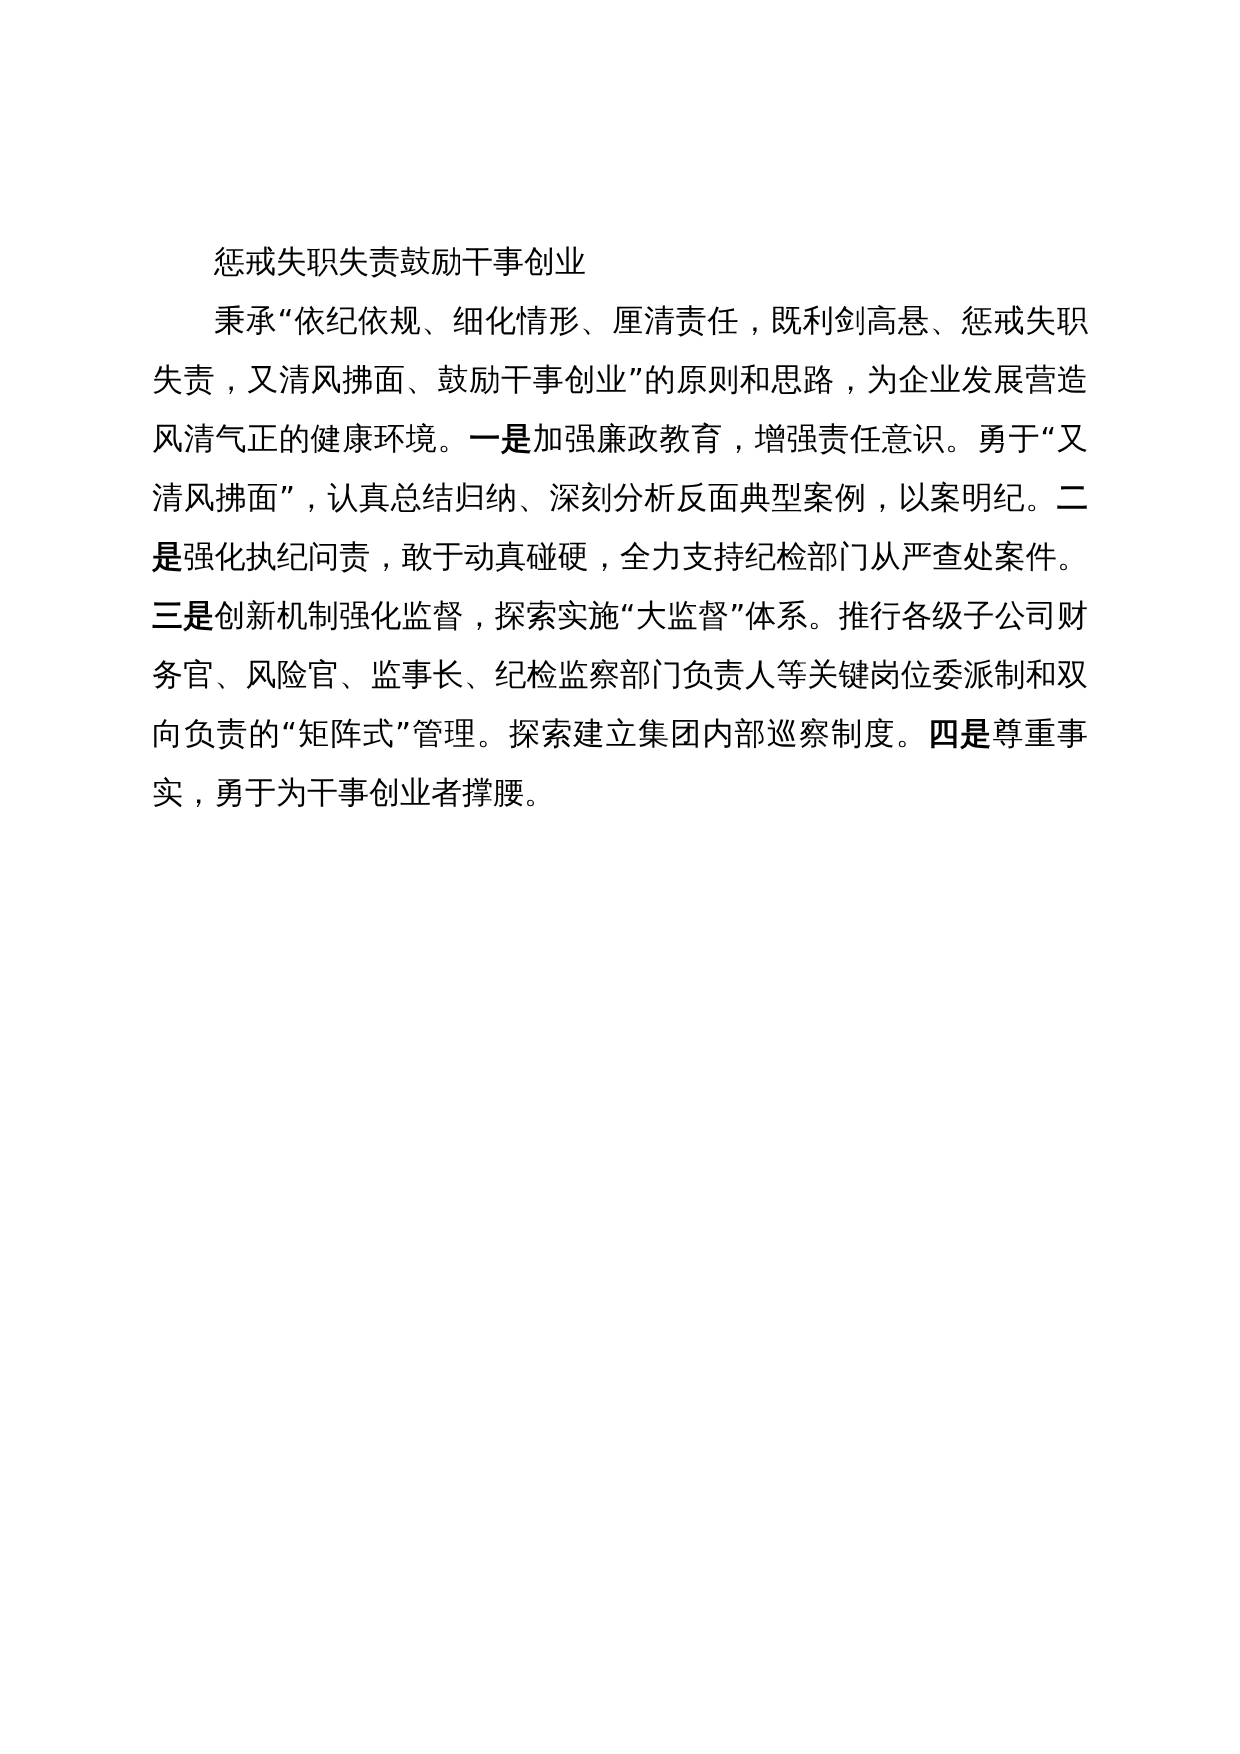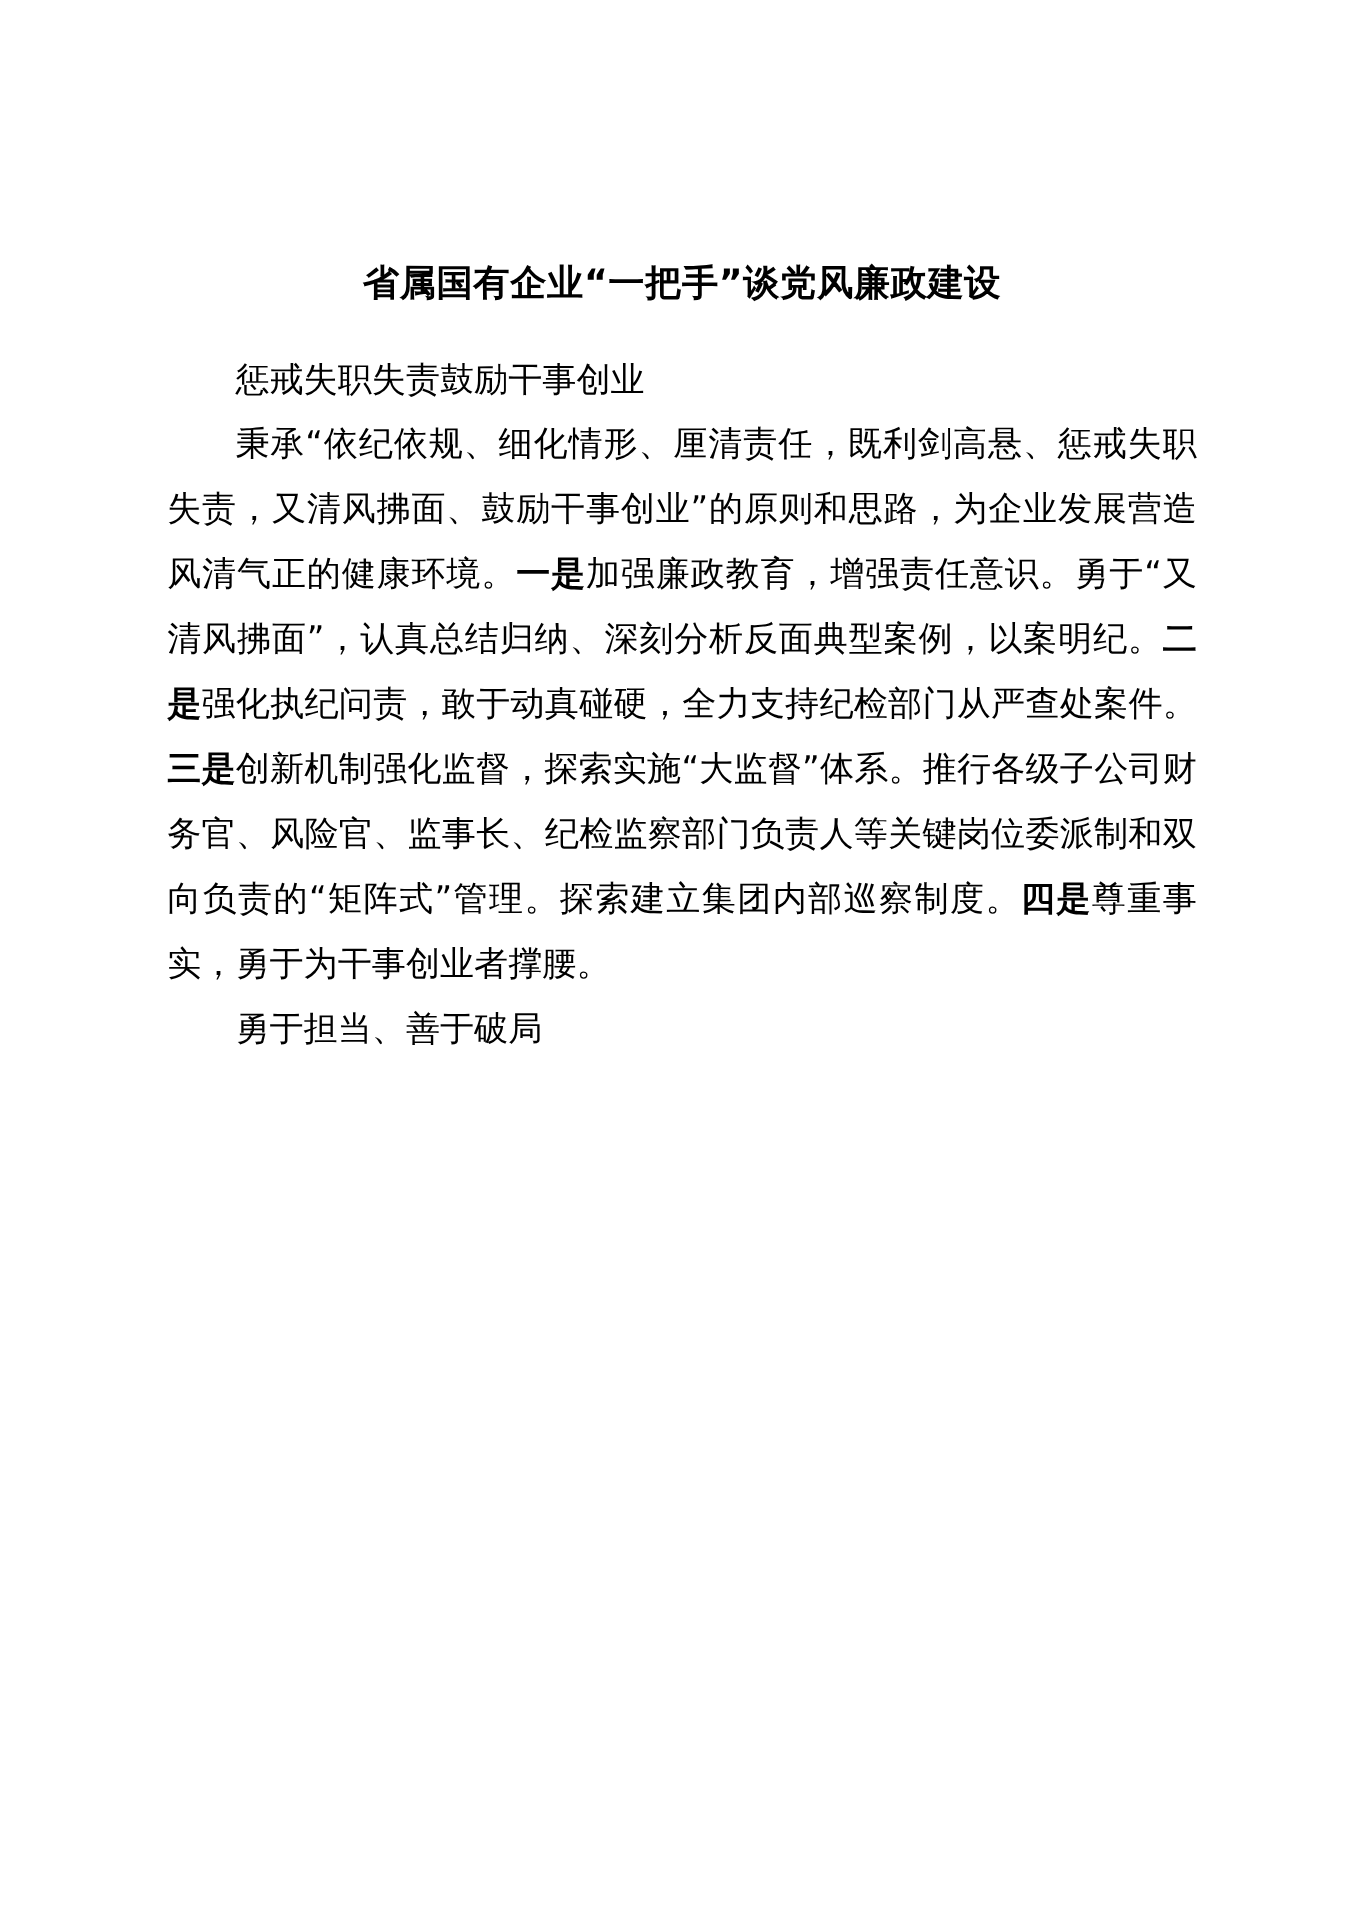--- a/index.html
+++ b/index.html
@@ -50,20 +50,18 @@
   }
   .para b {
     font-weight: bold;
   }
 </style>
 </head>
 <body>
 
 <div class="page">
   <div class="content">
-    <h1 class="doc-title">省属国有企业“一把手”谈党风廉政建设</h1>
     <div id="paragraphs">
         <p class="para indent"><span>惩戒失职失责鼓励干事创业</span></p>
         <p class="para indent"><span>秉承“依纪依规、细化情形、厘清责任，既利剑高悬、惩戒失职失责，又清风拂面、鼓励干事创业”的原则和思路，为企业发展营造风清气正的健康环境。</span><b>一是</b><span>加强廉政教育，增强责任意识。勇于“又清风拂面”，认真总结归纳、深刻分析反面典型案例，以案明纪。</span><b>二是</b><span>强化执纪问责，敢于动真碰硬，全力支持纪检部门从严查处案件。</span><b>三是</b><span>创新机制强化监督，探索实施“大监督”体系。推行各级子公司财务官、风险官、监事长、纪检监察部门负责人等关键岗位委派制和双向负责的“矩阵式”管理。探索建立集团内部巡察制度。</span><b>四是</b><span>尊重事实，勇于为干事创业者撑腰。</span></p>
-        <p class="para indent"><span>勇于担当、善于破局</span></p>
       </div>
   </div>
 </div>
 
 </body></html>

